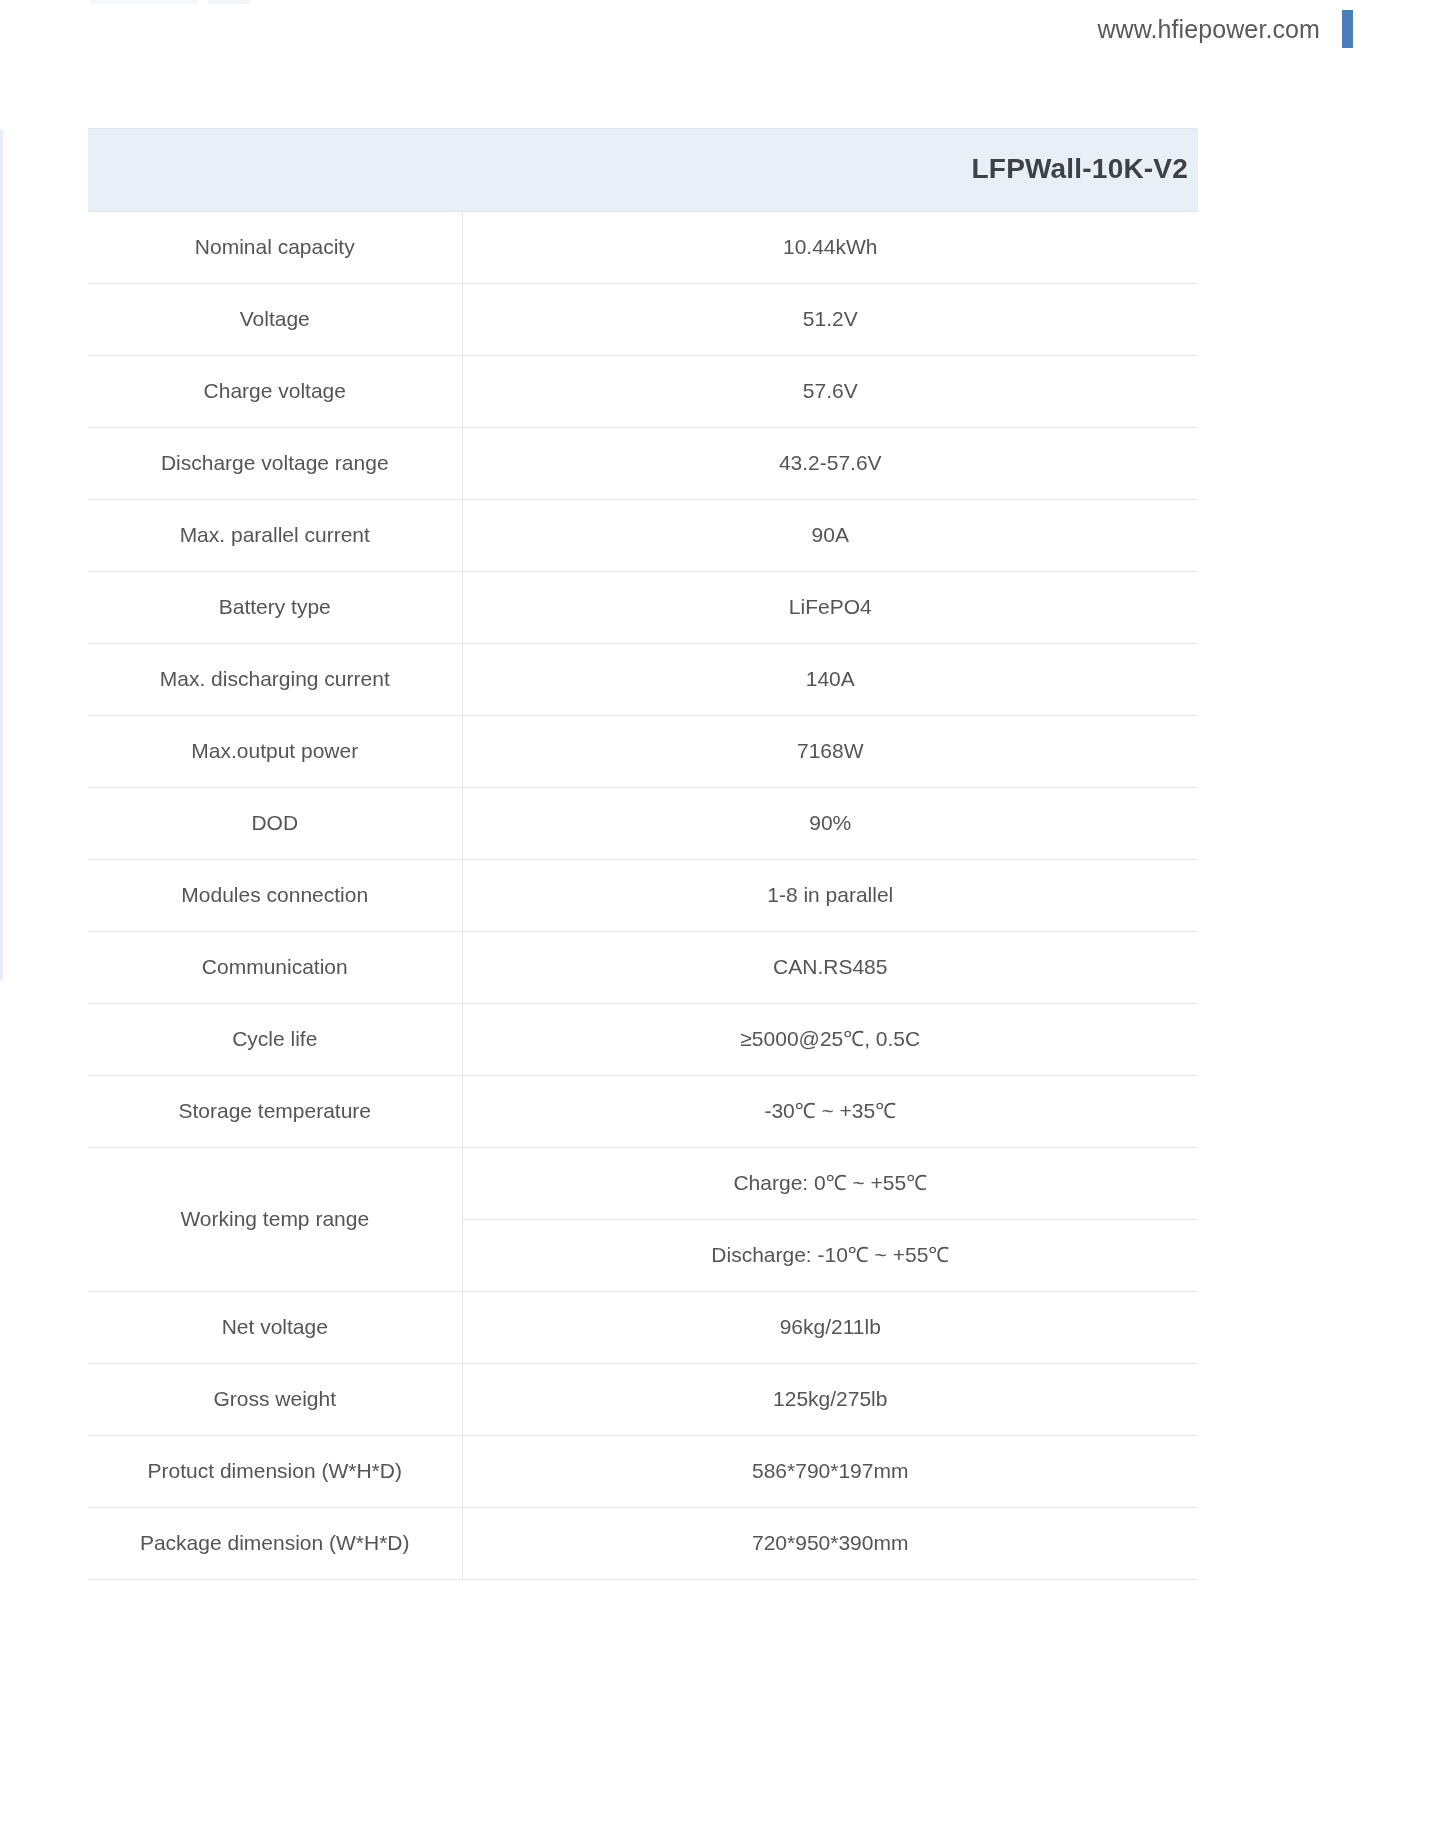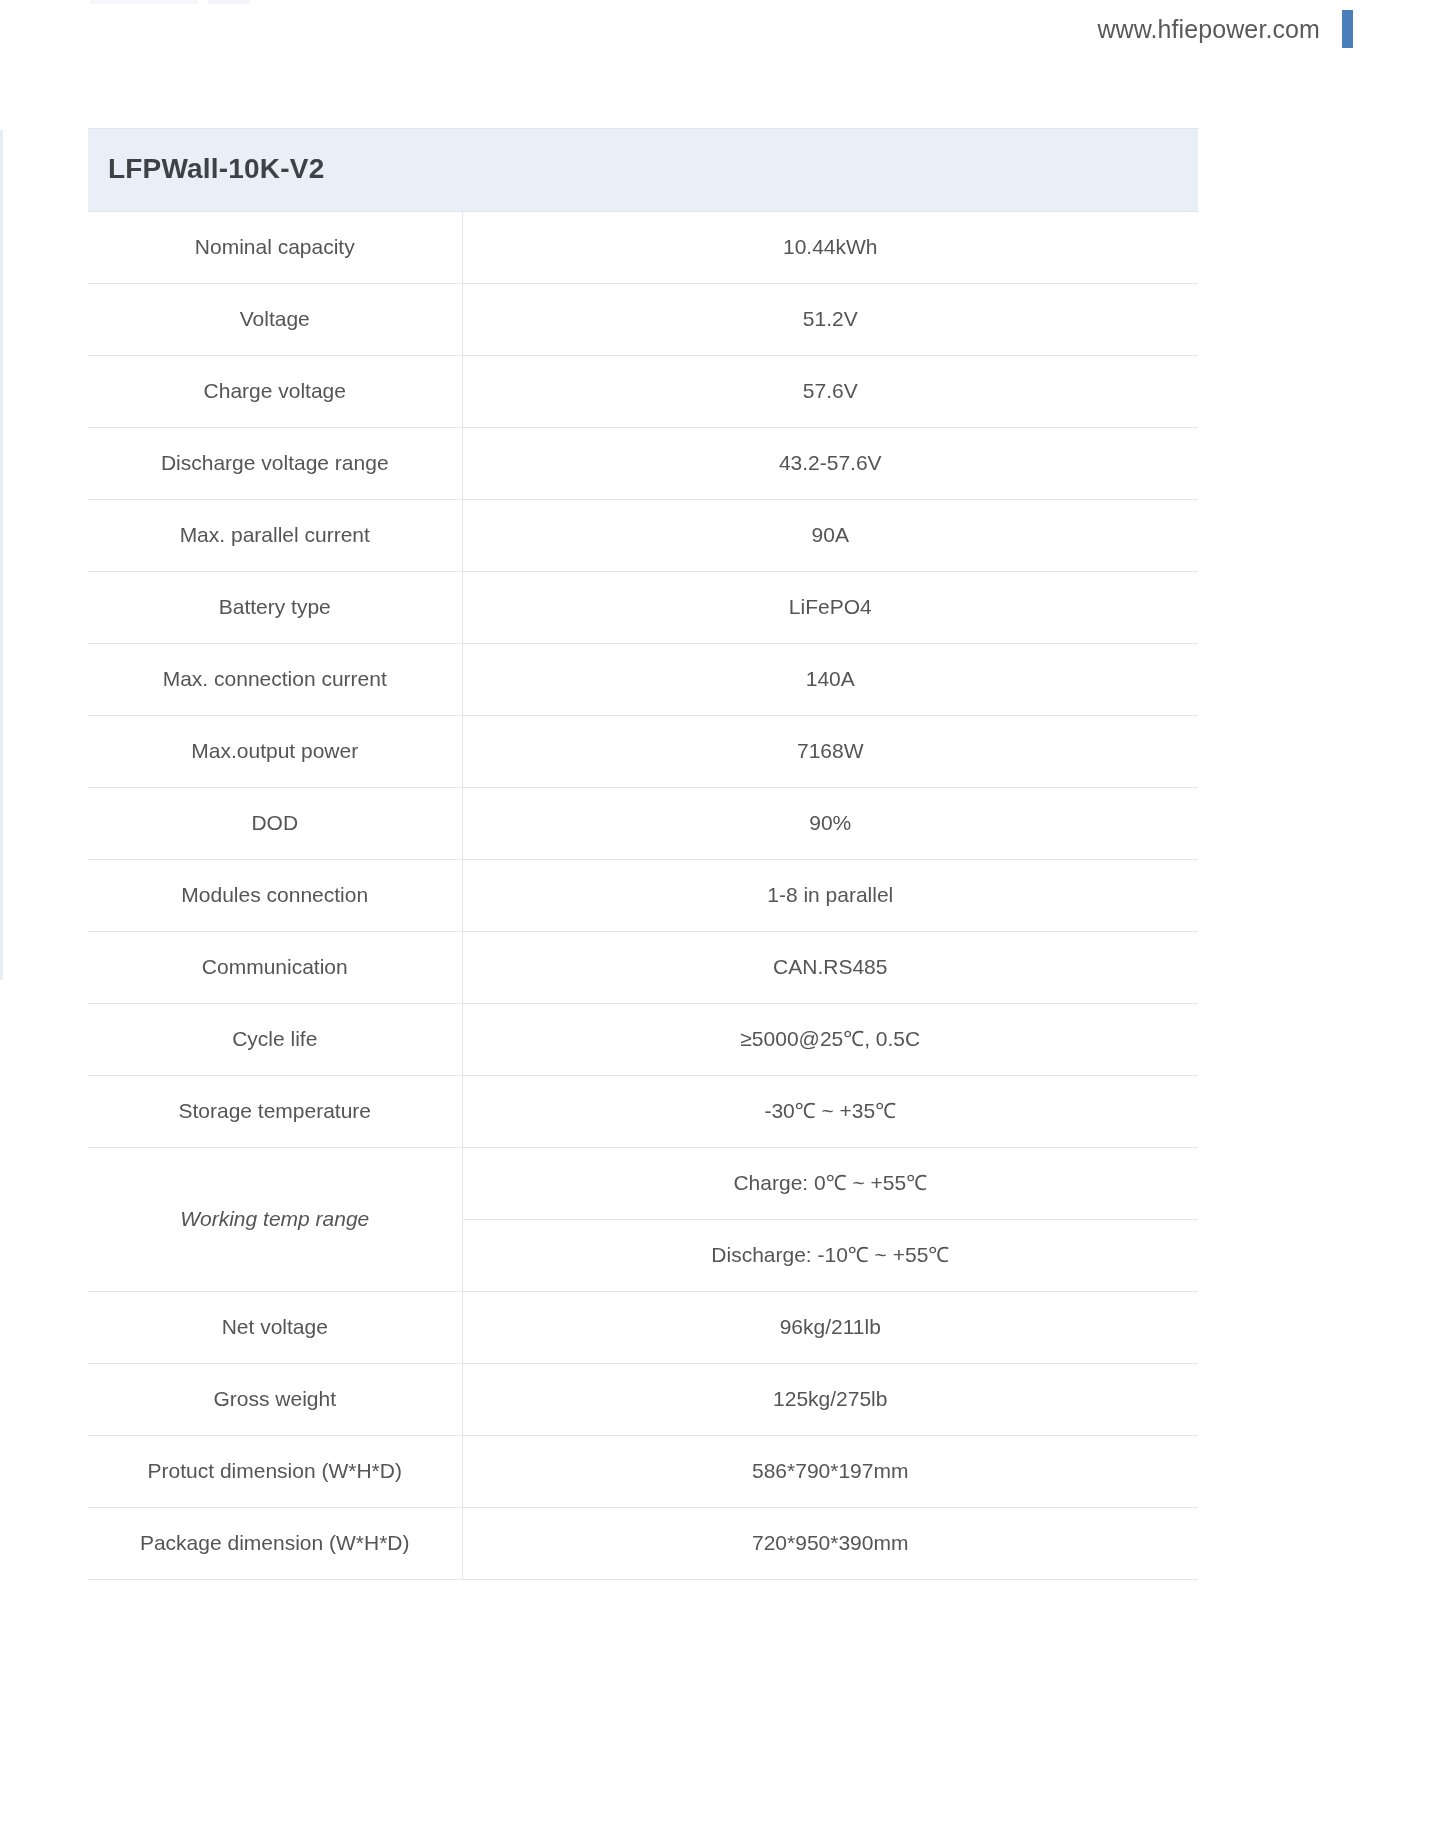--- a/index.html
+++ b/index.html
@@ -81,25 +81,25 @@
     border-collapse: collapse;
     table-layout: fixed;
   }
   table.spec-table col.col-label { width: 374px; }
   table.spec-table col.col-value { width: 736px; }
 
   .spec-table th.title-cell {
     background: #e9eff7;
     border-top: 1px solid #dfe5ee;
     border-bottom: 1px solid #dfe5ee;
-    text-align: left;
+    text-align: right;
     font-size: 28px;
     font-weight: 600;
     color: #3e4247;
-    padding: 24px 20px 26px;
+    padding: 24px 10px 26px;
     letter-spacing: 0.2px;
   }
 
   .spec-table td {
     border-bottom: 1px solid #e6e6e6;
     font-size: 21px;
     font-weight: 400;
     color: #555555;
     text-align: center;
     padding: 0 12px;
@@ -110,21 +110,20 @@
   .spec-table td.label-cell {
     border-right: 1px solid #e6e6e6;
     margin-top: 41px;
   }
   .spec-table td.value-cell {
     
   }
   
   .spec-table td.label-cell.span2 {
     height: 142px;
-    font-style: italic;
   }
   .spec-table tr.subrow-first td.value-cell {
     border-bottom: 1px solid #e6e6e6;
   }
 </style>
 </head>
 <body>
 
 <div class="edge-strip-top-a"></div>
 <div class="edge-strip-top-b"></div>
@@ -166,21 +165,21 @@
         </tr>
         <tr>
           <td class="label-cell">Max. parallel current</td>
           <td class="value-cell">90A</td>
         </tr>
         <tr>
           <td class="label-cell">Battery type</td>
           <td class="value-cell">LiFePO4</td>
         </tr>
         <tr>
-          <td class="label-cell">Max. connection current</td>
+          <td class="label-cell">Max. discharging current</td>
           <td class="value-cell">140A</td>
         </tr>
         <tr>
           <td class="label-cell">Max.output power</td>
           <td class="value-cell">7168W</td>
         </tr>
         <tr>
           <td class="label-cell">DOD</td>
           <td class="value-cell">90%</td>
         </tr>

